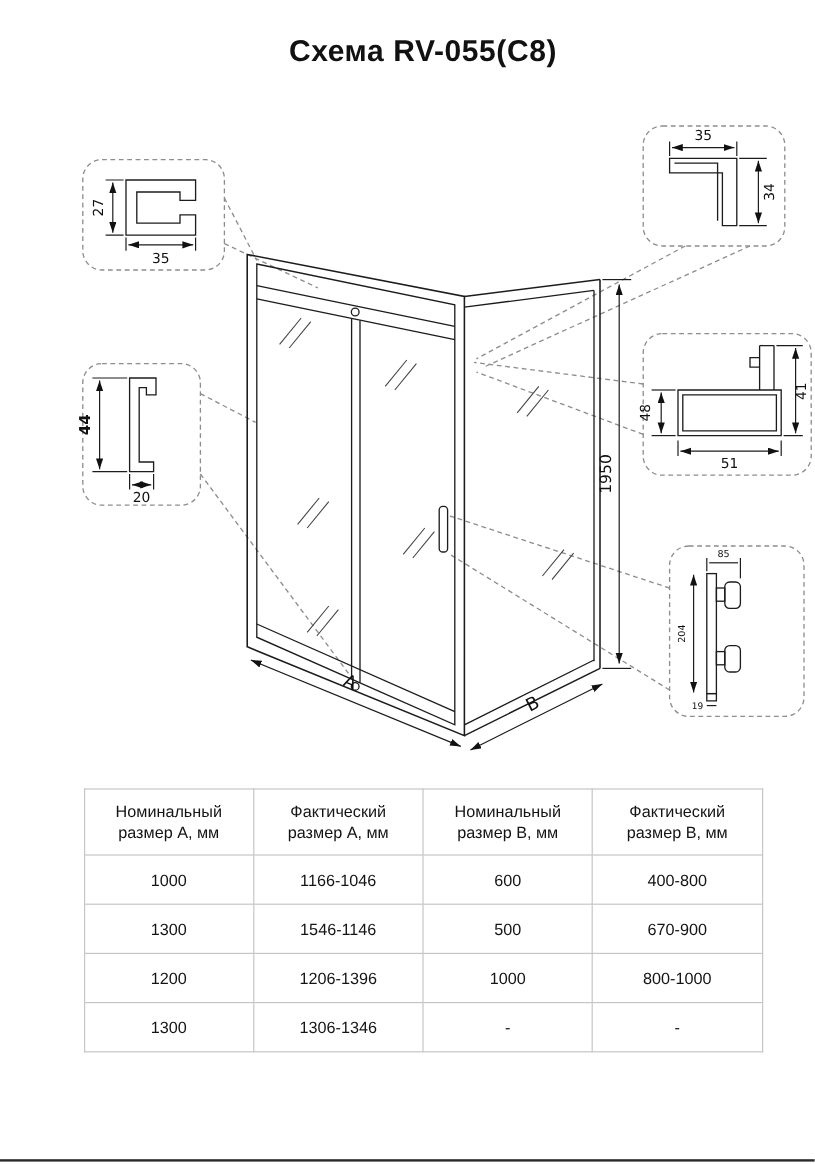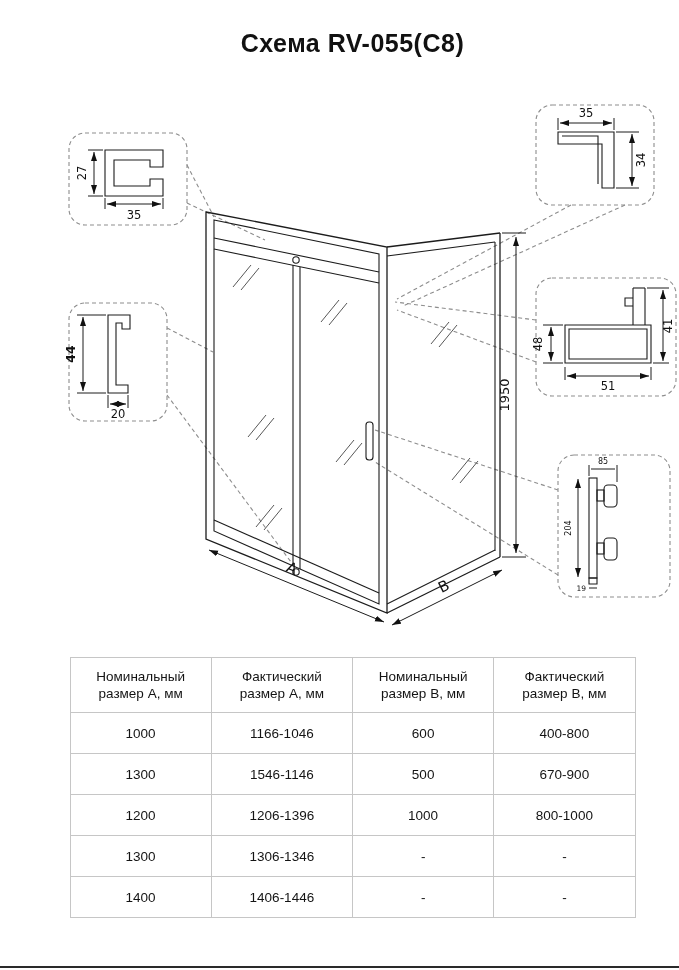--- a/index.html
+++ b/index.html
@@ -202,23 +202,17 @@
         <td>1206-1396</td>
         <td>1000</td>
         <td>800-1000</td>
       </tr>
       <tr>
         <td>1300</td>
         <td>1306-1346</td>
         <td>-</td>
         <td>-</td>
       </tr>
-      <tr>
-        <td>1400</td>
-        <td>1406-1446</td>
-        <td>-</td>
-        <td>-</td>
-      </tr>
     </tbody>
   </table>
 
   <div class="page-edge"></div>
 </div>
 
 </body></html>

